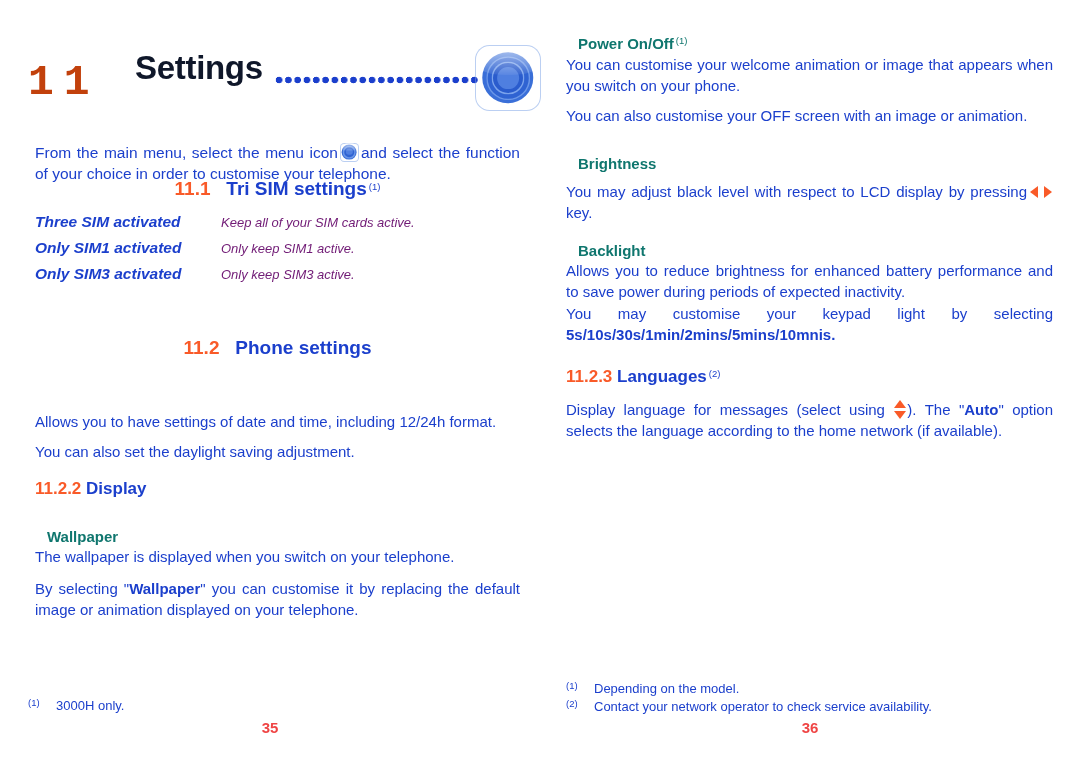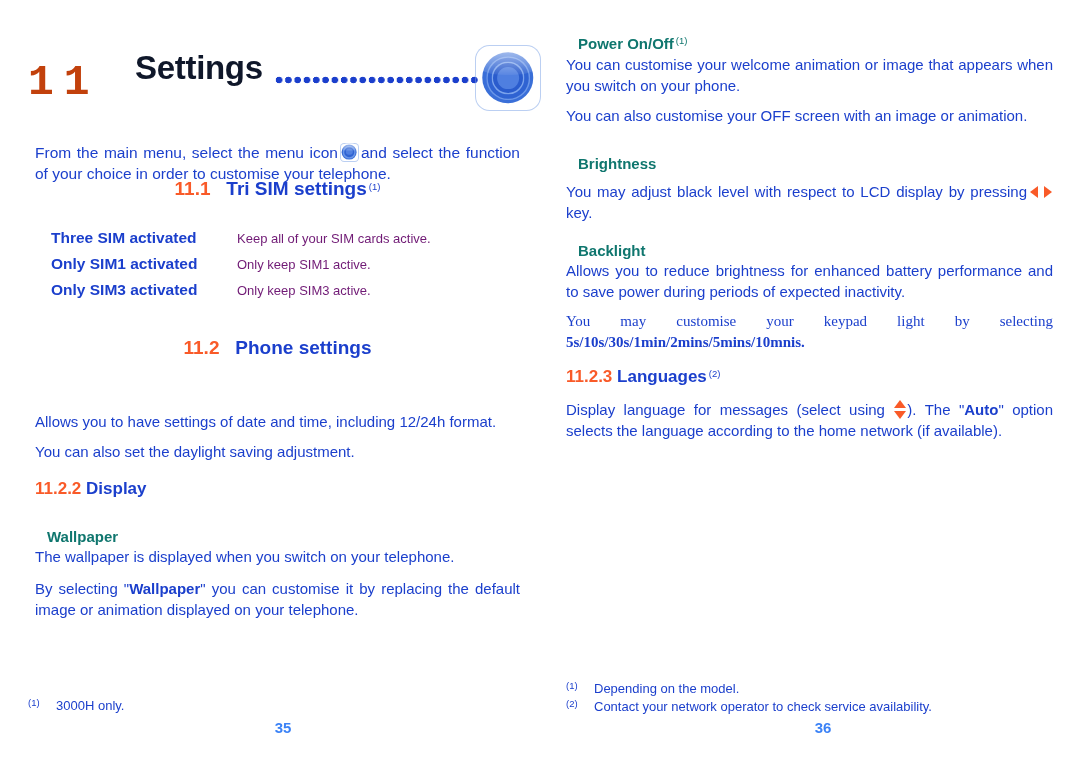--- a/index.html
+++ b/index.html
@@ -189,21 +189,21 @@
   p.body.nojust { text-align: left; }
   sup.fn {
     font-size: 9.5px;
     vertical-align: 5px;
     font-weight: normal;
     margin-left: 2px;
   }
   b.inline { font-weight: bold; }
 
   
-  .deflist { margin: 16px; }
+  .deflist { margin: 0; font-style: italic; }
   .defrow {
     display: flex;
     align-items: baseline;
     margin-bottom: 3px;
   }
   .defterm {
     flex: 0 0 186px;
     font-size: 15.5px;
     font-weight: bold;
     color: #1b3fcc;
@@ -230,25 +230,25 @@
   .fnmark {
     flex: 0 0 28px;
     font-size: 9.5px;
     position: relative;
     top: -4px;
   }
   .fntext { flex: 1 1 auto; font-size: 13px; }
   .pagenum {
     position: absolute;
     width: 540px;
-    left: 13px;
+    left: 0;
     text-align: center;
     font-size: 15px;
     font-weight: bold;
-    color: #3b82f6;
+    color: #ef4444;
   }
 </style>
 </head>
 <body>
 
 <div class="page page-left">
 
   <div class="chapter">
     <div class="chapter-num">11</div>
     <div class="chapter-title">Settings</div>
@@ -348,21 +348,21 @@
   </div>
 
   <div class="content-right" style="top:230px;">
     <h4 class="minor">Backlight</h4>
   </div>
 
   <div class="content-right" style="top:260px;">
     <p class="body">Allows you to reduce brightness for enhanced battery performance and to save power during periods of expected inactivity.</p>
   </div>
 
-  <div class="content-right" style="top:311px;font-family:Liberation Serif, serif;">
+  <div class="content-right" style="top:303px;">
     <p class="body"><span>You may customise your keypad light by selecting</span> <b class="inline">5s/10s/30s/1min/2mins/5mins/10mnis.</b></p>
   </div>
 
   <div class="content-right" style="top:366px;">
     <h3 class="subsec"><span class="num">11.2.3</span>&nbsp;<span>Languages</span><sup class="fn">(2)</sup></h3>
   </div>
 
   <div class="content-right" style="top:399px;">
     <p class="body"><span>Display language for messages (select using</span> <span class="arrow-ud"><span class="tri-u"></span><span class="tri-d"></span></span><span>). The "</span><b class="inline">Auto</b><span>" option selects the language according to the home network (if available).</span></p>
   </div>

